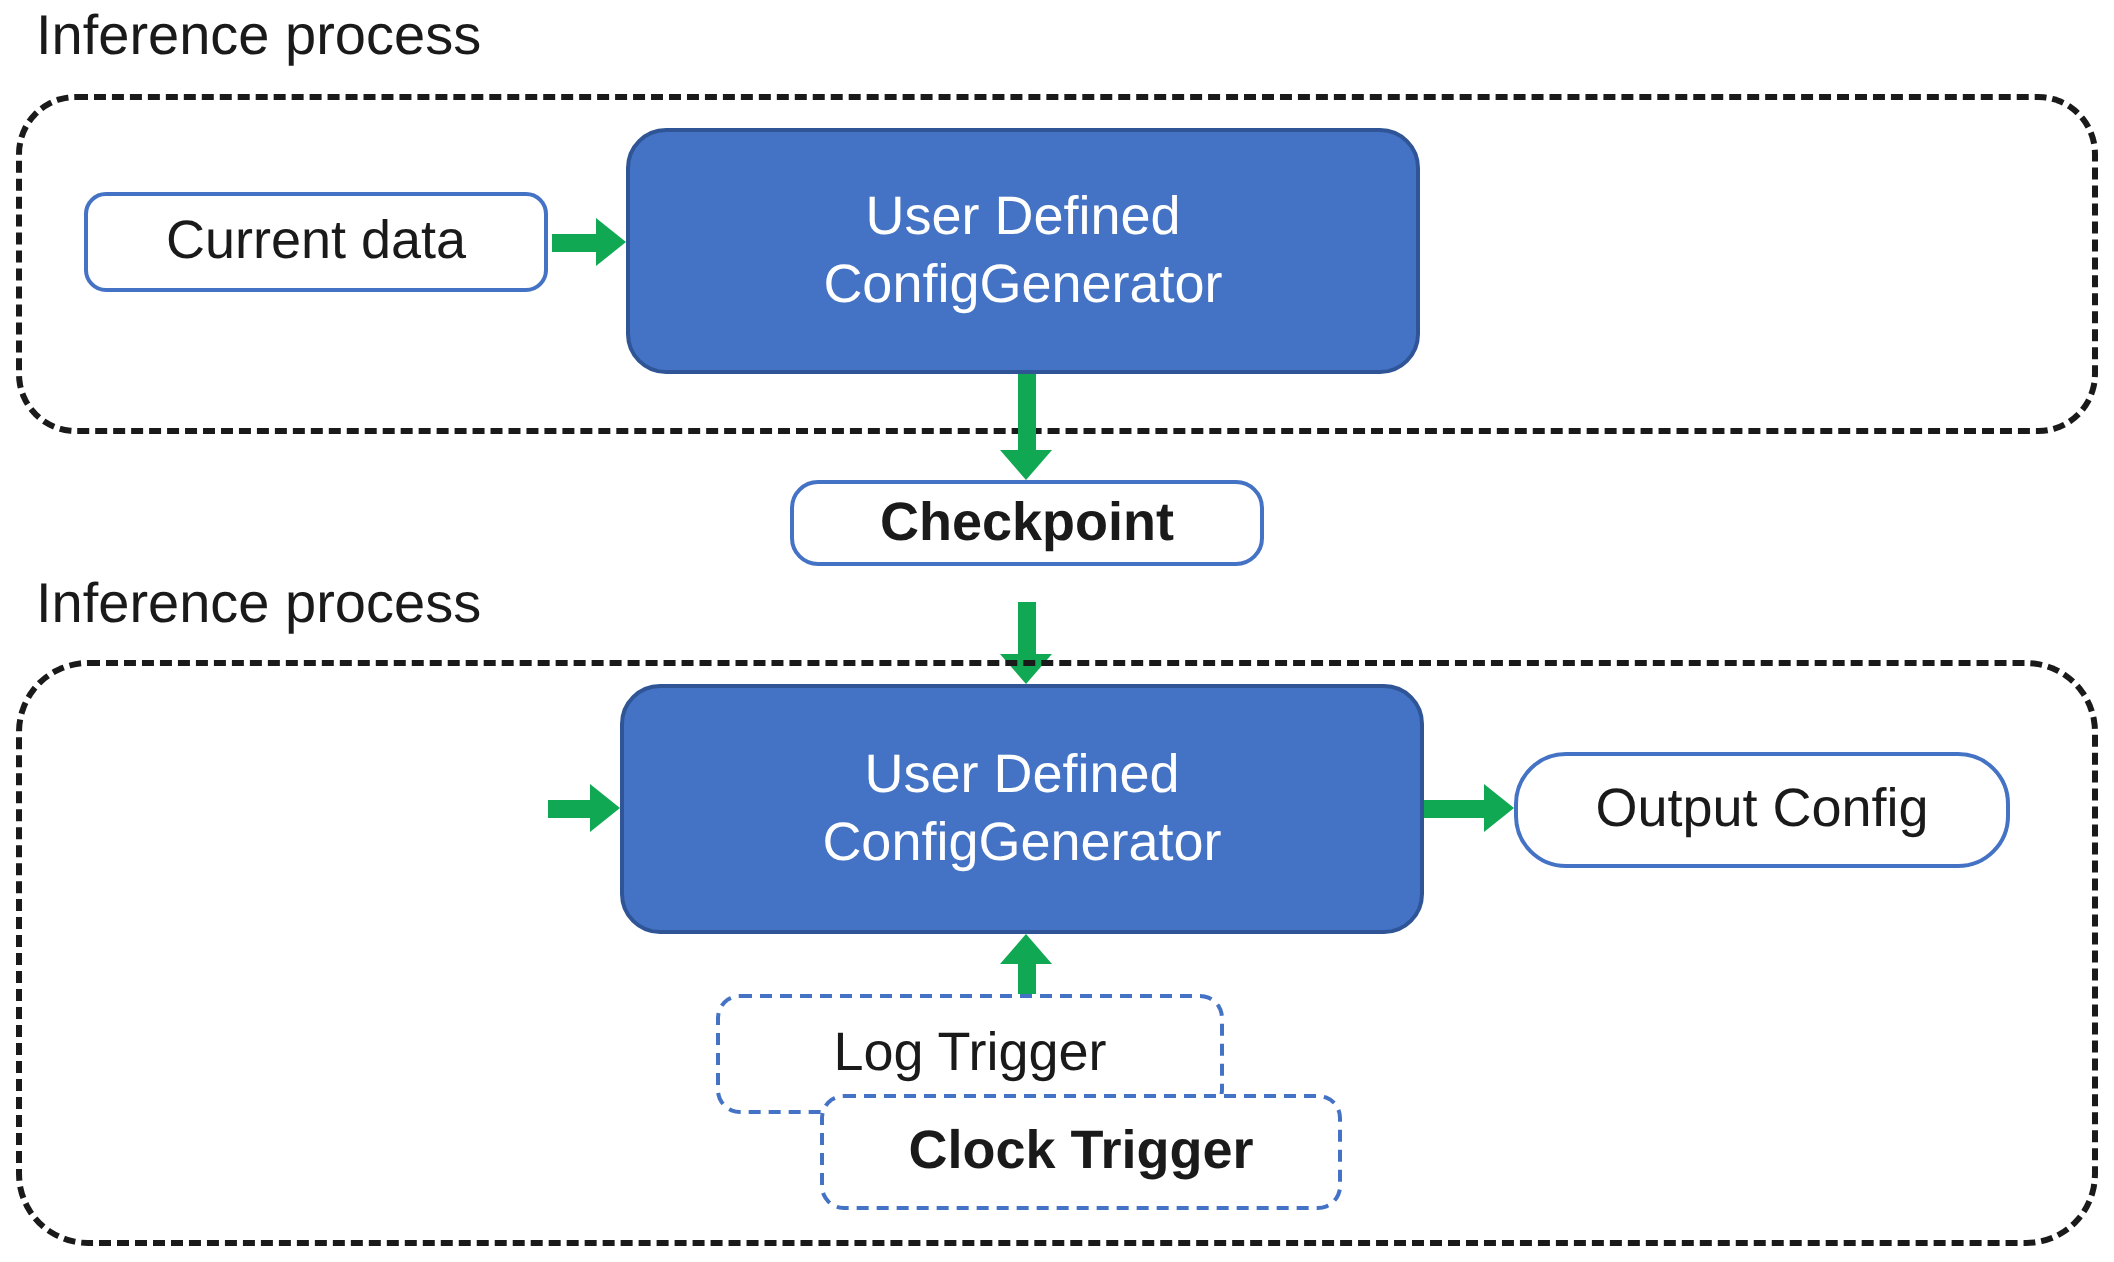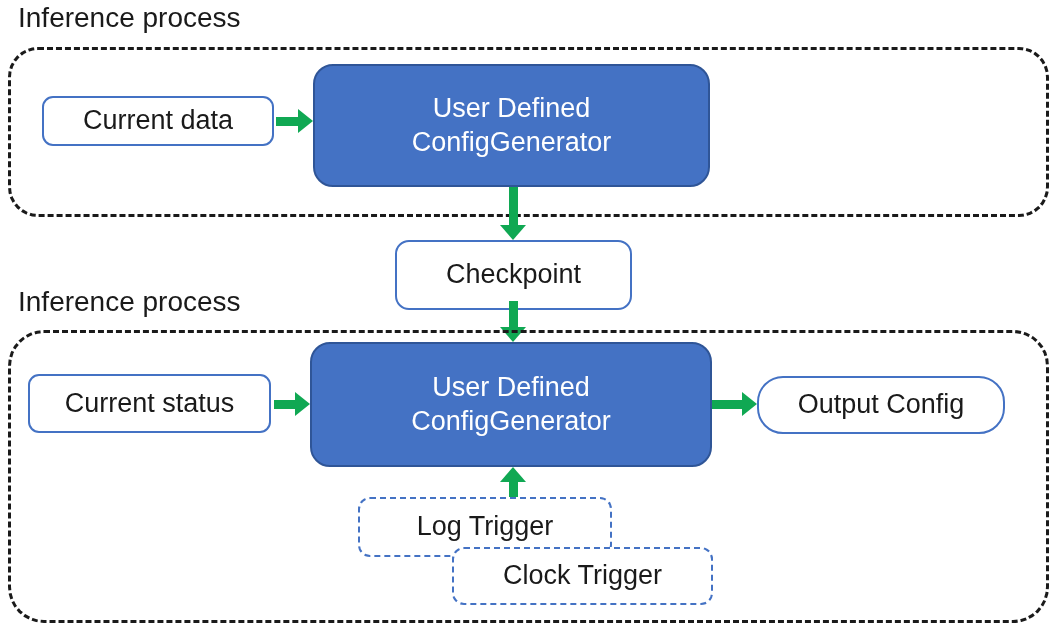--- a/index.html
+++ b/index.html
@@ -126,32 +126,31 @@
       <div>User Defined</div>
       <div>ConfigGenerator</div>
     </div>
   </div>
 
   <div class="arrow arrow-v arrow-down" style="left:500px; top:187px; height:53px;">
     <div class="shaft"></div>
     <div class="head"></div>
   </div>
 
-  <div class="node node-white" style="left:395px; top:240px; width:237px; height:70px; border-radius:14px;">Checkpoint</div>
+  <div class="node node-white" style="left:395px; top:240px; width:237px; height:43px; border-radius:14px;font-weight:bold;">Checkpoint</div>
 
   <div class="arrow arrow-v arrow-down" style="left:500px; top:301px; height:41px;">
     <div class="shaft"></div>
     <div class="head"></div>
   </div>
 
   <div class="section-title" style="left:18px; top:286px;">Inference process</div>
 
   <div class="container-dashed" style="left:8px; top:330px; width:1041px; height:293px; border-radius:36px;"></div>
 
-  <div class="node node-white" style="left:28px; top:374px; width:243px; height:59px;">Current status</div>
 
   <div class="arrow arrow-h" style="left:274px; top:392px; width:36px;">
     <div class="shaft"></div>
     <div class="head"></div>
   </div>
 
   <div class="node node-blue" style="left:310px; top:342px; width:402px; height:125px;">
     <div>
       <div>User Defined</div>
       <div>ConfigGenerator</div>
@@ -165,15 +164,15 @@
 
   <div class="node node-white" style="left:757px; top:376px; width:248px; height:58px;border-radius:26px;">Output Config</div>
 
   <div class="arrow arrow-v arrow-up" style="left:500px; top:467px; height:31px;">
     <div class="shaft"></div>
     <div class="head"></div>
   </div>
 
   <div class="node node-dashed" style="left:358px; top:497px; width:254px; height:60px; z-index:1;">Log Trigger</div>
 
-  <div class="node node-dashed" style="left:452px; top:547px; width:261px; height:58px; z-index:2;">Clock Trigger</div>
+  <div class="node node-dashed" style="left:410px; top:547px; width:261px; height:58px; z-index:2;font-weight:bold;">Clock Trigger</div>
 
 </div>
 
 </body></html>

